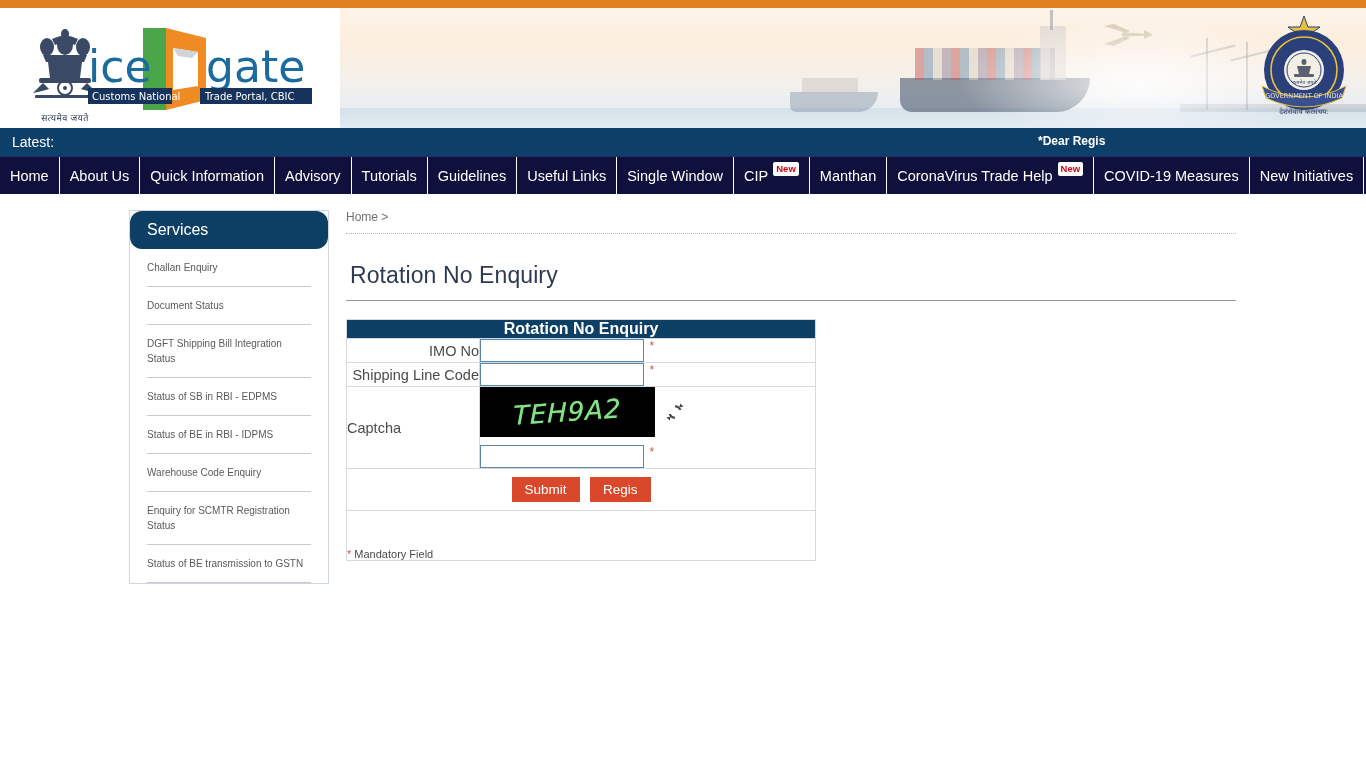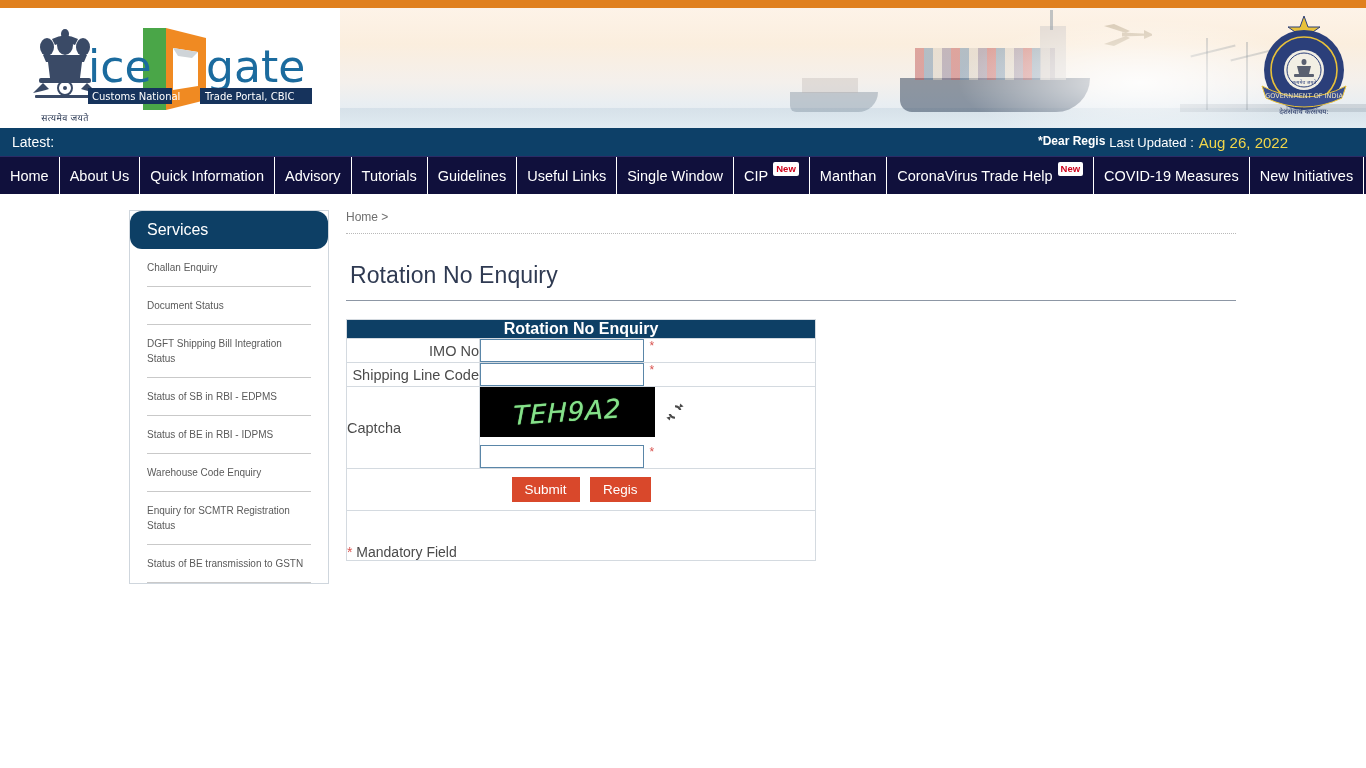--- a/index.html
+++ b/index.html
@@ -272,21 +272,21 @@
     font-size: 13.5px;
     padding: 5px 13px;
     margin: 8px 3px;
     cursor: pointer;
     font-family: "Liberation Sans", sans-serif;
   }
   td.note-cell {
     height: 50px;
     vertical-align: bottom;
     padding: 0 0 10px 8px;
-    font-size: 14px;
+    font-size: 11px;
     color: #4b4b4b;
     margin-left: 28px;
   }
   .note-star { color: #d9534f; }
 </style>
 </head>
 <body>
 
 <div id="top-strip"></div>
 
@@ -369,24 +369,20 @@
     <text x="52" y="84" text-anchor="middle" font-family="DejaVu Sans, sans-serif" font-size="6.5" fill="#f0e6c0">GOVERNMENT OF INDIA</text>
     <text x="52" y="100" text-anchor="middle" font-family="DejaVu Sans, sans-serif" font-size="7" fill="#1f2f60">देशसेवार्थं करसंचय:</text>
   </svg>
 </div>
 
 <div id="latest-bar">
   <span id="latest-label">Latest:</span>
   <div id="ticker-window">
     <span id="ticker-text">*Dear Regis</span>
   </div>
-  <div id="last-updated">
-    <span>Last Updated :</span>
-    <span id="last-updated-date">Aug 26, 2022</span>
-  </div>
 </div>
 
 <nav id="navbar">
   <div class="nav-item">
       <span>Home</span>
     </div>
   <div class="nav-item">
       <span>About Us</span>
     </div>
   <div class="nav-item">

